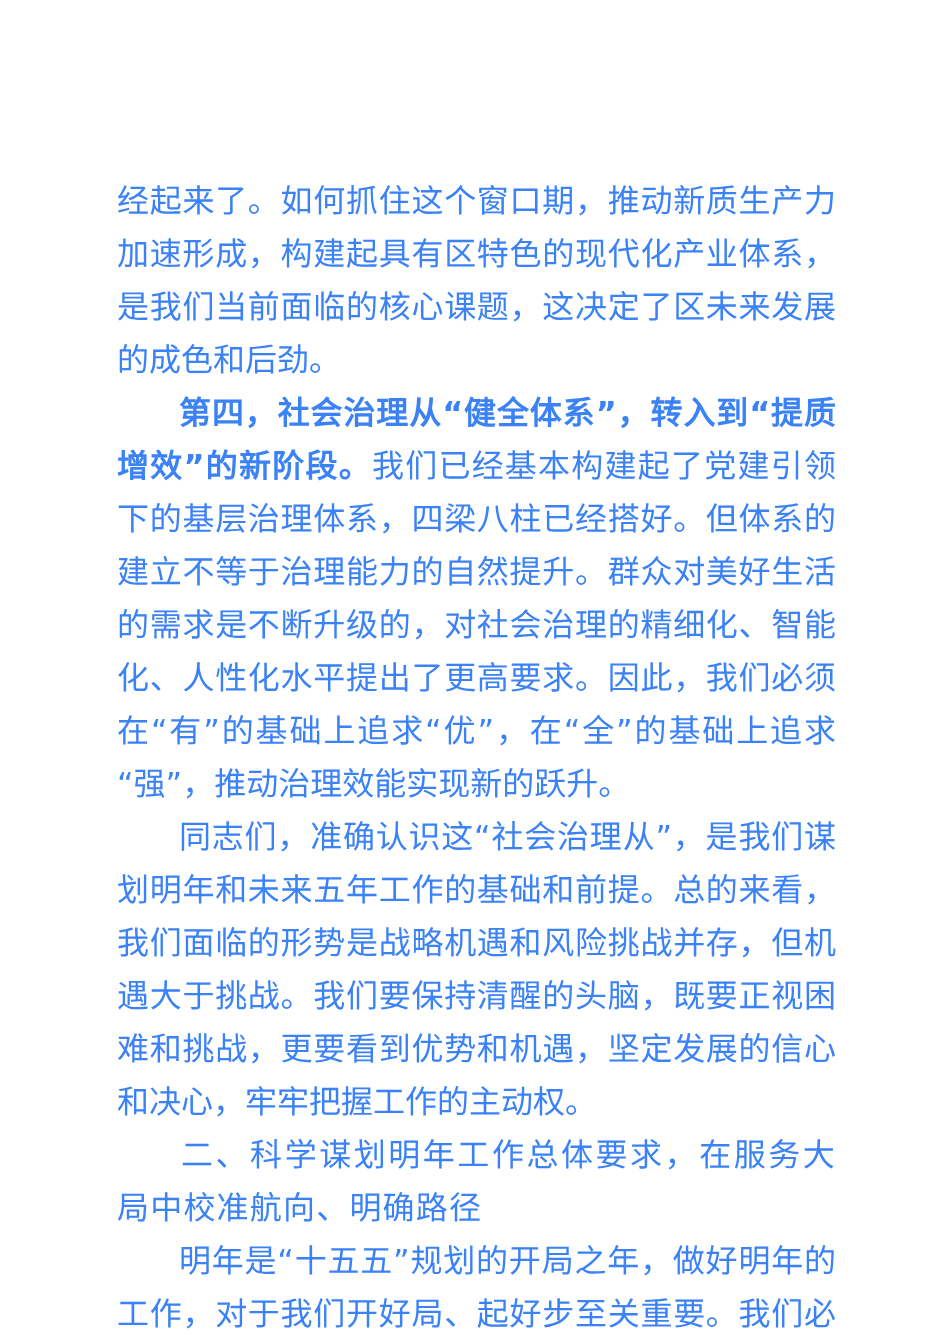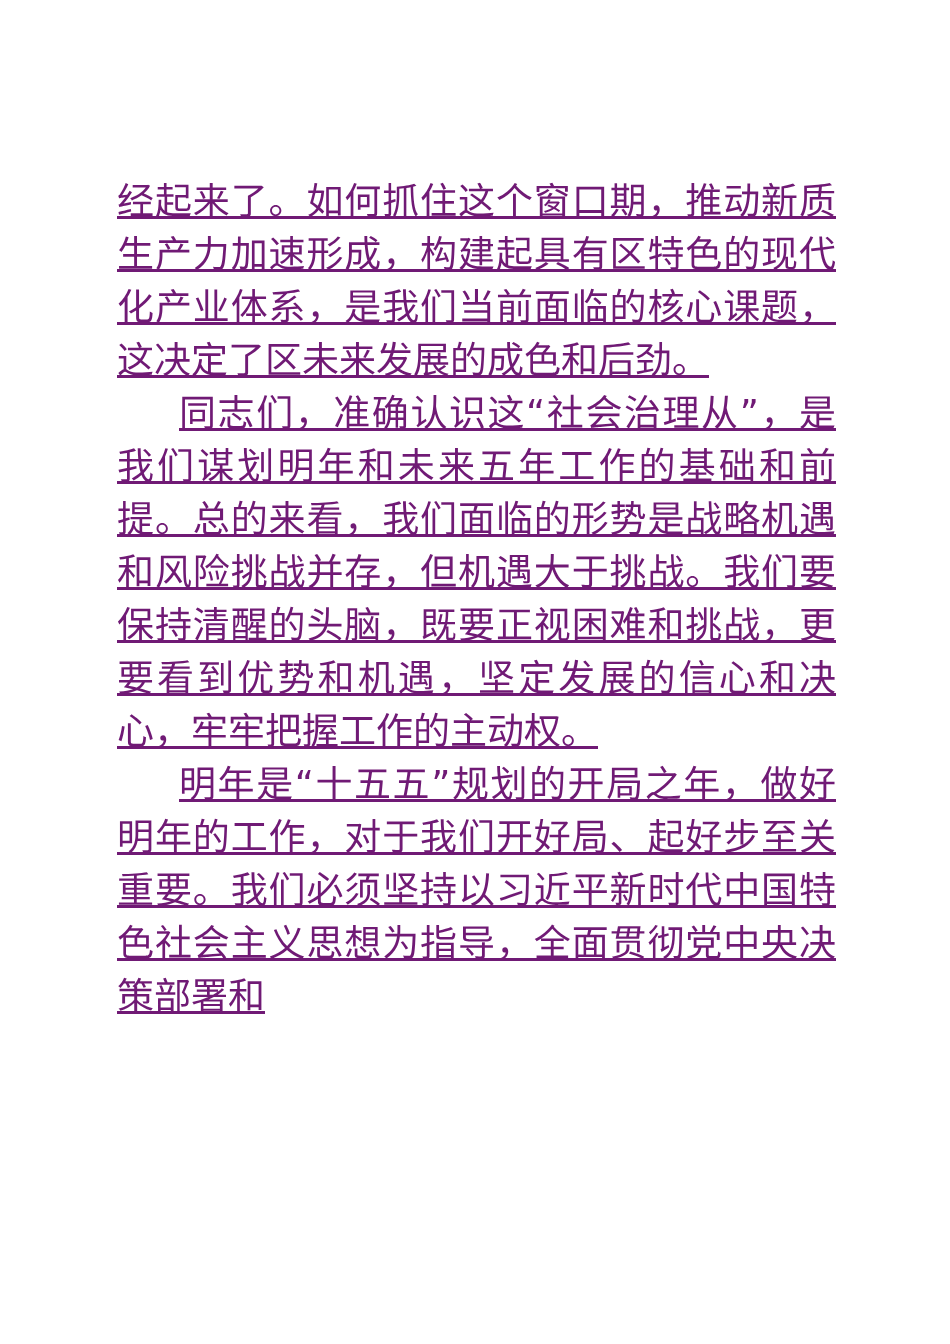--- a/index.html
+++ b/index.html
@@ -24,30 +24,29 @@
 
   .page-body {
     position: absolute;
     left: 117px;
     top: 175px;
     width: 719px;
   }
 
   .para {
     margin: 0;
-    font-size: 37px;
+    font-size: 32px;
     line-height: 53px;
     text-align: justify;
     text-justify: inter-character;
     text-align-last: left;
     letter-spacing: 0px;
     word-break: break-all;
-    color: #701a75;
+    color: #3b82f6;
     font-weight: normal;
-    text-decoration: underline;
   }
 
   .para.indent {
     text-indent: 62px;
   }
 
   .para .bold-run {
     font-weight: bold;
   }
 
@@ -63,20 +62,22 @@
   }
 </style>
 </head>
 <body>
 
 <div class="page">
   <div class="page-body">
 
     <p class="para flush">经起来了。如何抓住这个窗口期，推动新质生产力加速形成，构建起具有区特色的现代化产业体系，是我们当前面临的核心课题，这决定了区未来发展的成色和后劲。</p>
 
+    <p class="para indent"><span class="bold-run">第四，社会治理从“健全体系”，转入到“提质增效”的新阶段。</span><span>我们已经基本构建起了党建引领下的基层治理体系，四梁八柱已经搭好。但体系的建立不等于治理能力的自然提升。群众对美好生活的需求是不断升级的，对社会治理的精细化、智能化、人性化水平提出了更高要求。因此，我们必须在“有”的基础上追求“优”，在“全”的基础上追求“强”，推动治理效能实现新的跃升。</span></p>
 
     <p class="para indent">同志们，准确认识这“社会治理从”，是我们谋划明年和未来五年工作的基础和前提。总的来看，我们面临的形势是战略机遇和风险挑战并存，但机遇大于挑战。我们要保持清醒的头脑，既要正视困难和挑战，更要看到优势和机遇，坚定发展的信心和决心，牢牢把握工作的主动权。</p>
 
+    <p class="para heading-l2">二、科学谋划明年工作总体要求，在服务大局中校准航向、明确路径</p>
 
     <p class="para indent">明年是“十五五”规划的开局之年，做好明年的工作，对于我们开好局、起好步至关重要。我们必须坚持以习近平新时代中国特色社会主义思想为指导，全面贯彻党中央决策部署和</p>
 
   </div>
 </div>
 
 </body></html>

